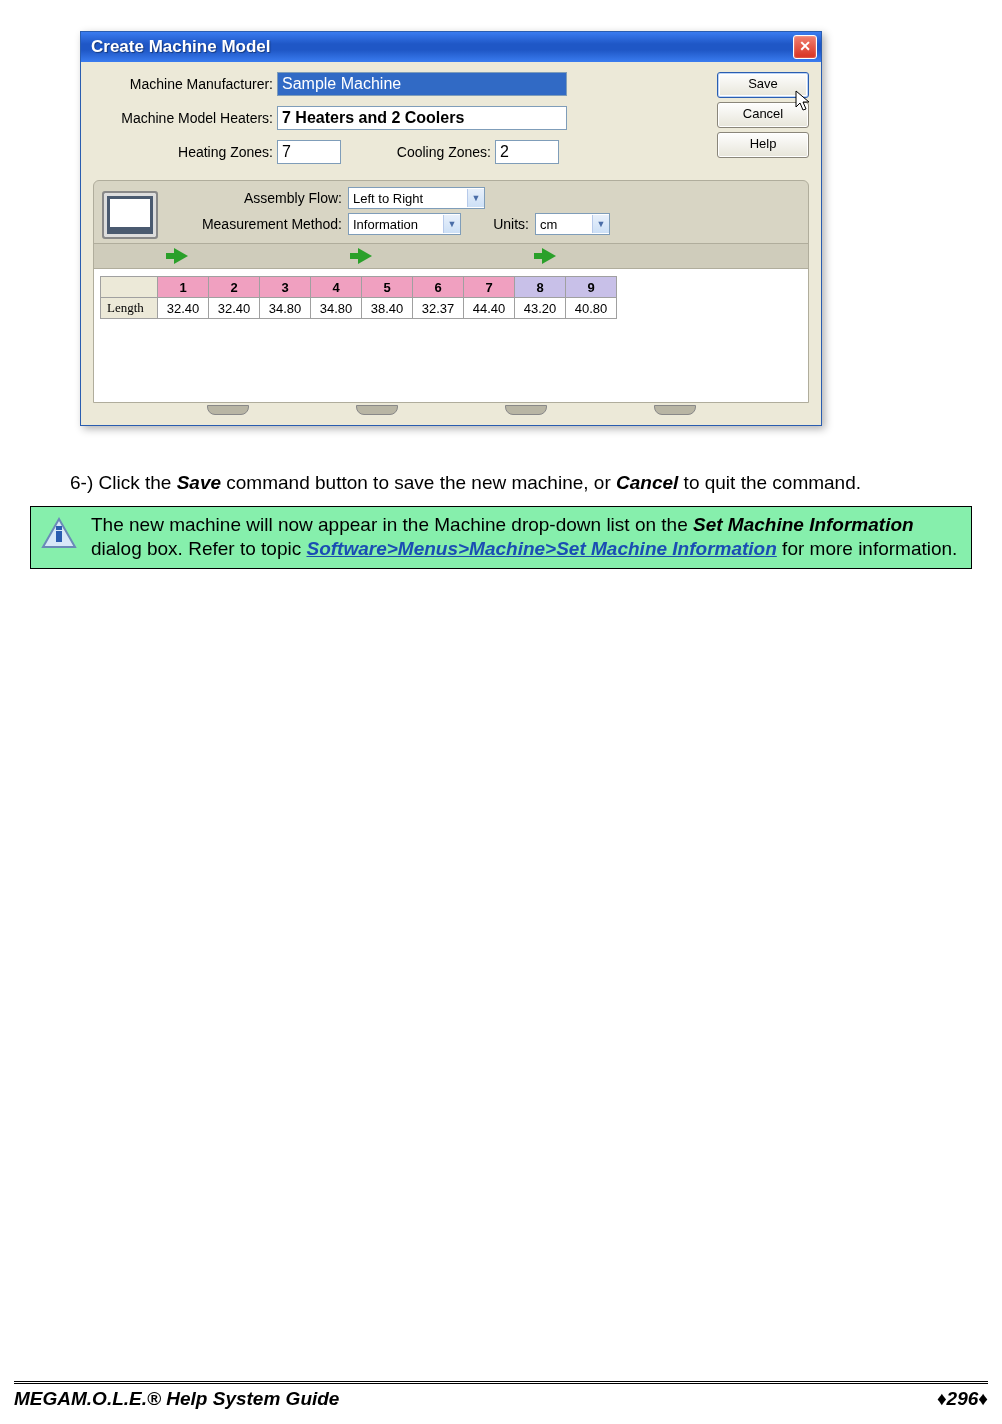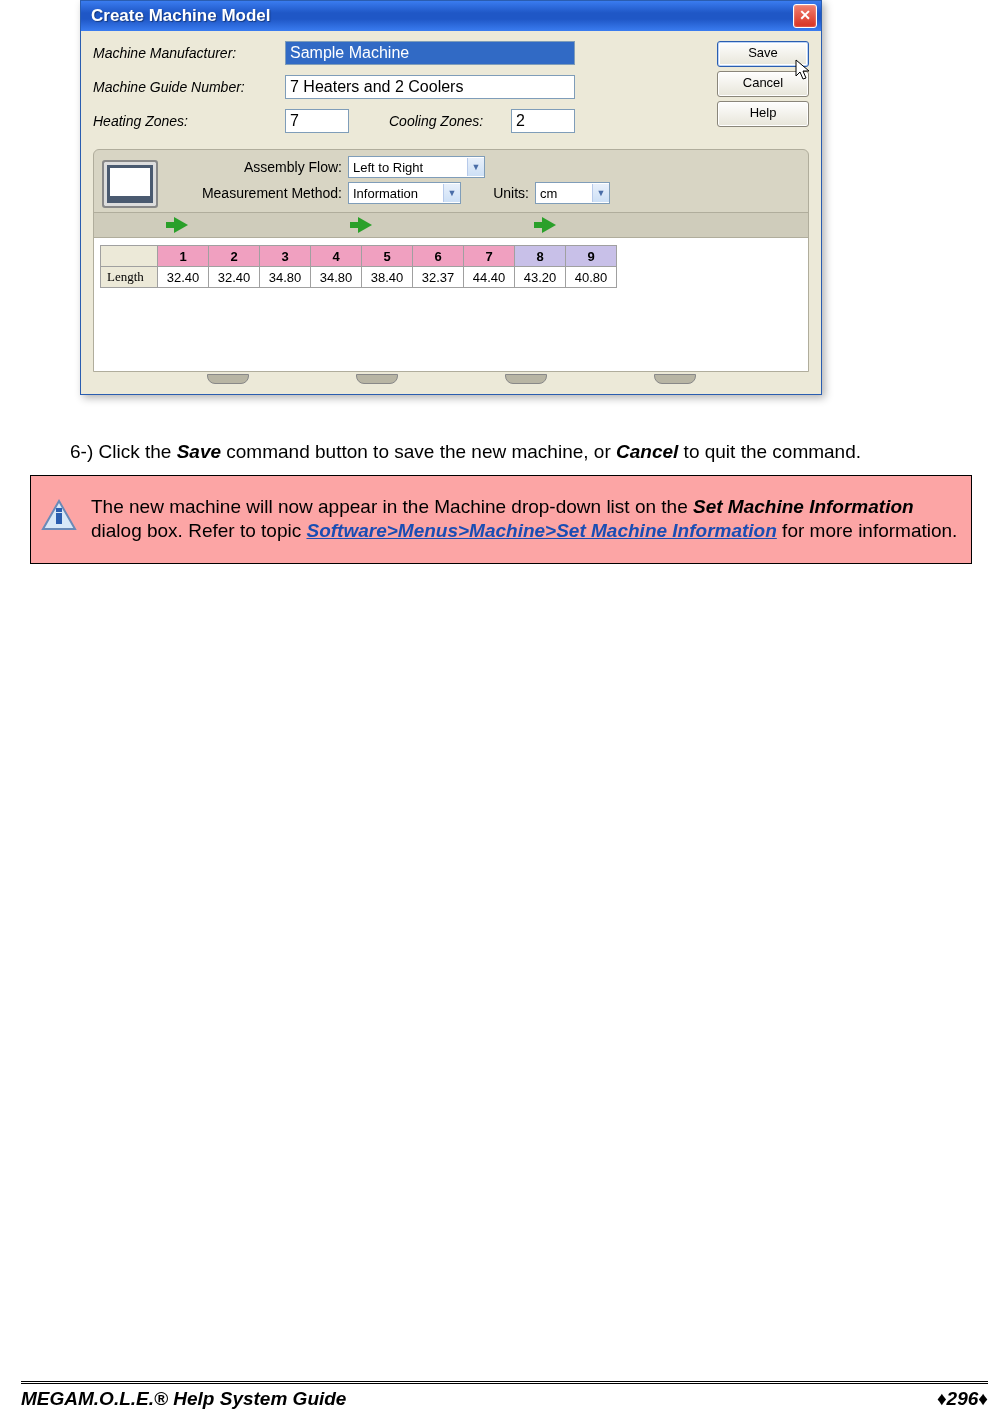--- a/index.html
+++ b/index.html
@@ -18,20 +18,21 @@
   }
   .dialog-wrap {
     margin: 0 0 0 60px;
     padding-top: 0;
   }
   .dialog {
     width: 740px;
     border: 1px solid #2a5db0;
     box-shadow: 3px 3px 8px rgba(0,0,0,0.3);
     background: #ece9d8;
+    margin-top: 31px;
   }
   .titlebar {
     height: 30px;
     background: linear-gradient(to bottom, #3a7cf0, #1f57c6 40%, #1f57c6 60%, #3a7cf0);
     display: flex;
     align-items: center;
     padding: 0 4px 0 10px;
     justify-content: space-between;
   }
   .titlebar-title {
@@ -63,22 +64,22 @@
     display: flex;
   }
   .fields-col { flex: 1; }
   .field-row {
     display: flex;
     align-items: center;
     margin-bottom: 10px;
   }
   .field-label {
     width: 180px;
-    padding-right: 12px;
-    font-style: italic;
+    text-align: right;
+    padding-right: 4px;
   }
   .xp-input {
     border: 1px solid #7f9db9;
     height: 20px;
     padding: 1px 4px;
     font-size: 16px;
     background: #fff;
   }
   .xp-input.sel {
     background: #316ac5;
@@ -233,44 +234,44 @@
 
   .instruction {
     margin: 44px 20px 10px 20px;
     line-height: 1.35;
     text-indent: -34px;
     padding-left: 64px;
   }
   .note-box {
     margin: 6px 10px;
     border: 1px solid #000;
-    background: #fca5a5;
-    display: flex;
-    padding: 19px 10px;
+    background: #86efac;
+    display: flex;
+    padding: 6px 10px;
     align-items: flex-start;
     line-height: 1.3;
   }
   .note-icon {
     margin-right: 14px;
     margin-top: 4px;
     flex: 0 0 auto;
   }
   .note-icon svg { display:block; }
   .note-text { flex: 1; }
   a.topiclink {
     color: #1a4db3;
     font-weight: bold;
     font-style: italic;
     text-decoration: underline;
   }
 
   .footer {
     position: absolute;
     bottom: 14px;
-    left: 21px;
+    left: 14px;
     right: 14px;
     border-top: 3px double #000;
     padding-top: 4px;
     display: flex;
     justify-content: space-between;
     font-size: 19px;
   }
   .footer .left { font-style: italic; font-weight: bold; }
   .footer .left .mega { font-weight: bold; }
   .footer .right { font-weight: bold; font-style: italic; }
@@ -286,22 +287,22 @@
         <div class="close-btn">✕</div>
       </div>
       <div class="dialog-body">
         <div class="top-row">
           <div class="fields-col">
             <div class="field-row">
               <div class="field-label">Machine Manufacturer:</div>
               <input class="xp-input sel" style="width: 280px;" value="Sample Machine">
             </div>
             <div class="field-row">
-              <div class="field-label">Machine Guide Number:</div>
-              <input class="xp-input" style="width: 280px;" value="7 Heaters and 2 Coolers">
+              <div class="field-label">Machine Model Heaters:</div>
+              <input class="xp-input" style="width: 280px; font-weight: bold;" value="7 Heaters and 2 Coolers">
             </div>
             <div class="field-row">
               <div class="field-label">Heating Zones:</div>
               <input class="xp-input" style="width: 54px;" value="7">
               <div style="width:40px"></div>
               <div class="field-label" style="width:110px">Cooling Zones:</div>
               <input class="xp-input" style="width: 54px;" value="2">
             </div>
           </div>
           <div class="btn-col">

